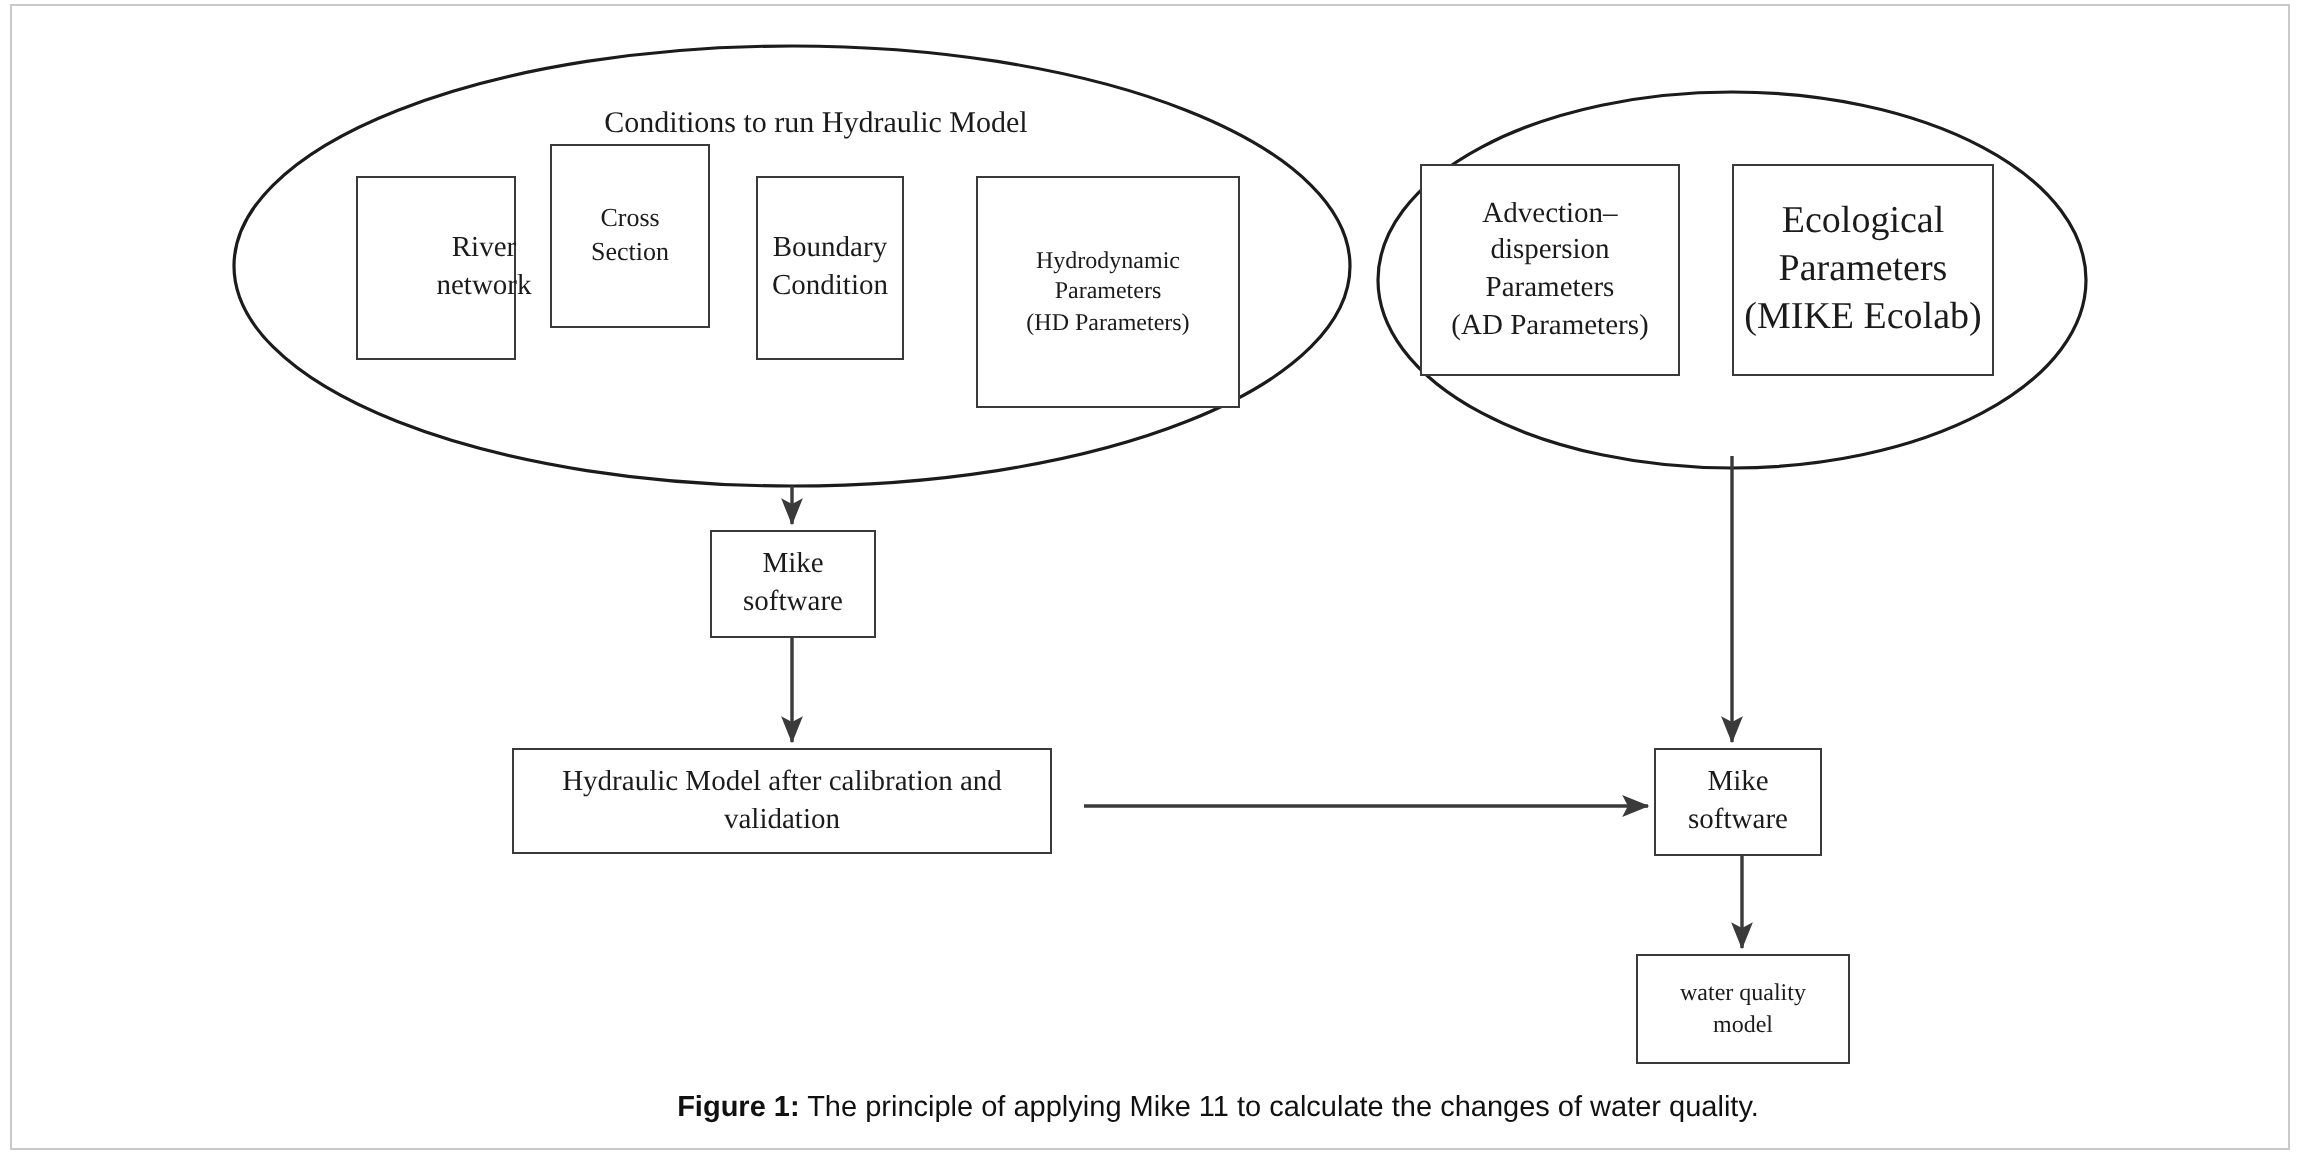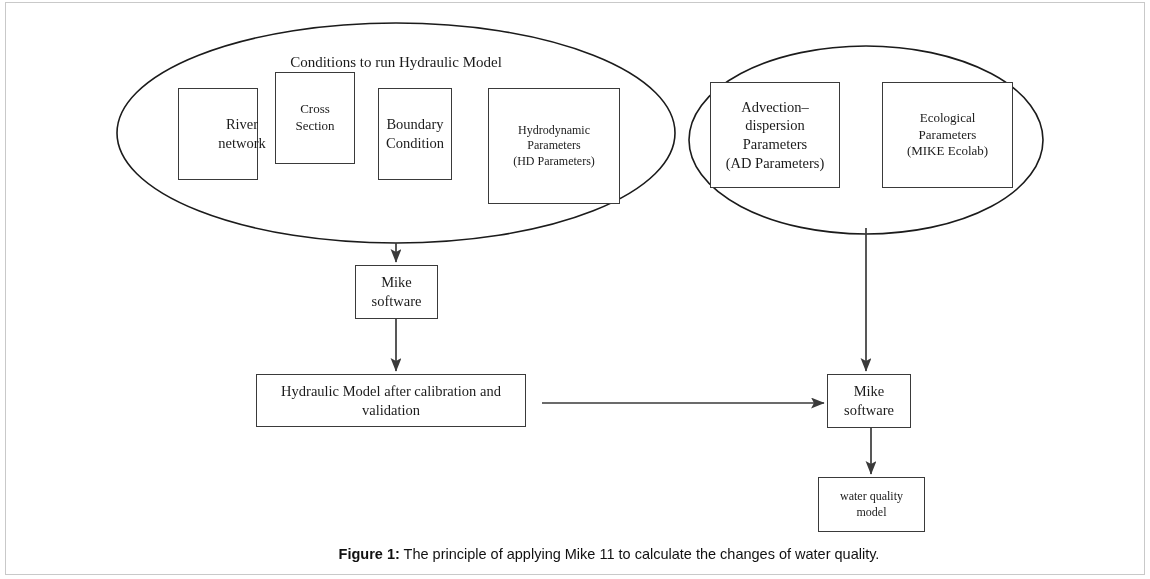--- a/index.html
+++ b/index.html
@@ -92,41 +92,41 @@
 
     <line x1="396" y1="318" x2="396" y2="371" stroke="#3a3a3a" stroke-width="1.7" marker-end="url(#arrowhead)"></line>
 
     <line x1="542" y1="403" x2="824" y2="403" stroke="#3a3a3a" stroke-width="1.7" marker-end="url(#arrowhead)"></line>
 
     <line x1="866" y1="228" x2="866" y2="371" stroke="#3a3a3a" stroke-width="1.7" marker-end="url(#arrowhead)"></line>
 
     <line x1="871" y1="428" x2="871" y2="474" stroke="#3a3a3a" stroke-width="1.7" marker-end="url(#arrowhead)"></line>
   </svg>
 
-  <div class="group-title" style="left:196px; top:54px; width:400px; font-size:15px;">Conditions to run Hydraulic Model</div>
+  <div class="group-title" style="left:208px; top:54px; width:400px; font-size:15px;">Conditions to run Hydraulic Model</div>
 
   <div class="node-box" style="left:178px; top:88px; width:80px; height:92px; font-size:14.5px;padding-left:48px;">River
 network</div>
 
   <div class="node-box" style="left:275px; top:72px; width:80px; height:92px; font-size:13px;">Cross
 Section</div>
 
   <div class="node-box" style="left:378px; top:88px; width:74px; height:92px; font-size:14.5px;">Boundary
 Condition</div>
 
   <div class="node-box" style="left:488px; top:88px; width:132px; height:116px; font-size:12px;">Hydrodynamic
 Parameters
 (HD Parameters)</div>
 
   <div class="node-box" style="left:710px; top:82px; width:130px; height:106px; font-size:14.5px;">Advection–
 dispersion
 Parameters
 (AD Parameters)</div>
 
-  <div class="node-box" style="left:866px; top:82px; width:131px; height:106px; font-size:13px;margin-left:16px;">Ecological
+  <div class="node-box" style="left:866px; top:82px; width:131px; height:106px; font-size:19px;">Ecological
 Parameters
 (MIKE Ecolab)</div>
 
   <div class="node-box" style="left:355px; top:265px; width:83px; height:54px; font-size:14.5px;">Mike
 software</div>
 
   <div class="node-box" style="left:256px; top:374px; width:270px; height:53px; font-size:14.5px;">Hydraulic Model after calibration and
 validation</div>
 
   <div class="node-box" style="left:827px; top:374px; width:84px; height:54px; font-size:14.5px;">Mike

